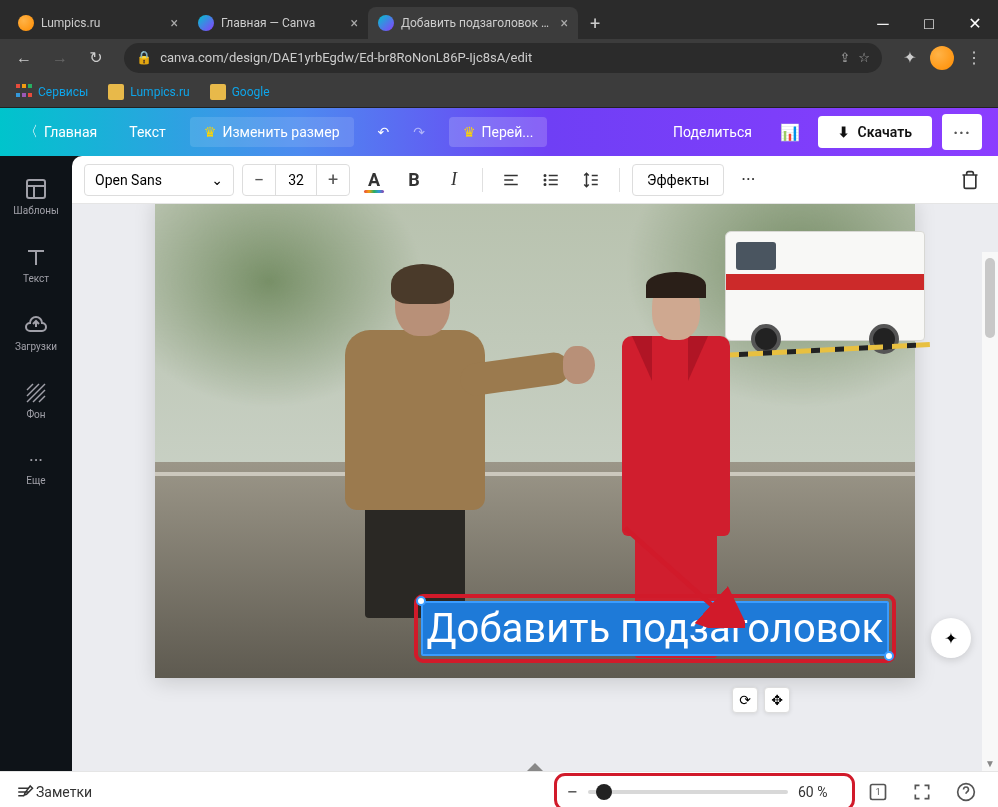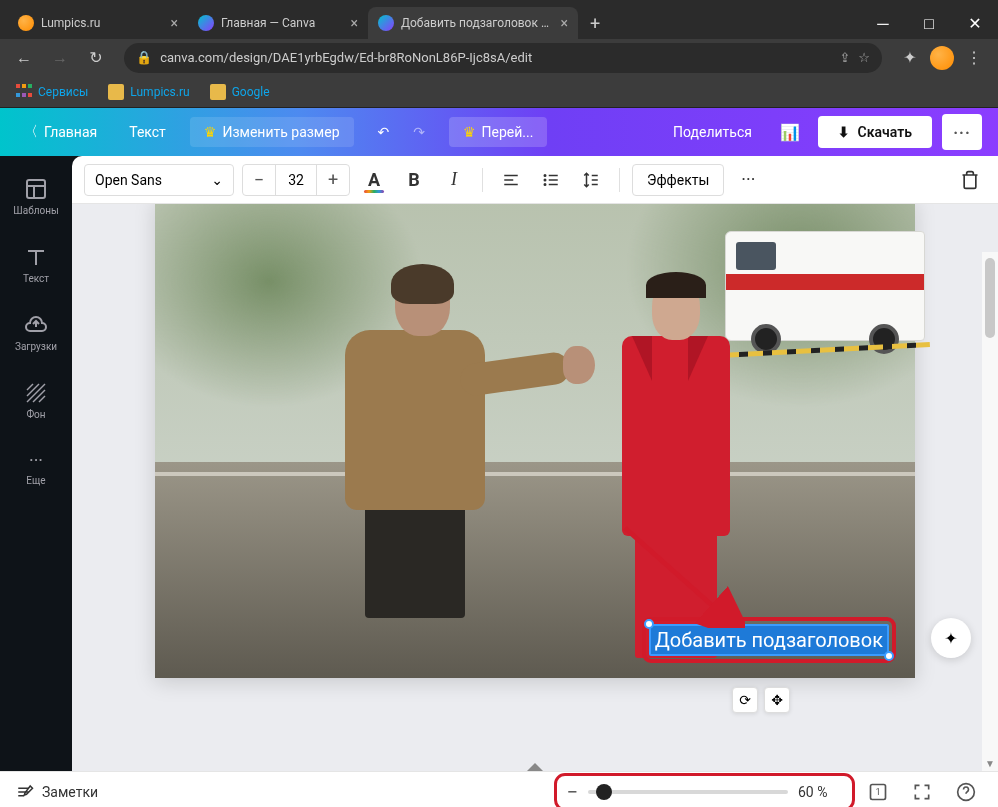--- a/index.html
+++ b/index.html
@@ -86,38 +86,38 @@
 .person-right .lapel-r { position:absolute; top:58px; left:88px; width:0; height:0; border-right:20px solid transparent; border-top:45px solid #b01525; }
 .person-right .legs { position:absolute; top:250px; left:35px; width:82px; height:130px; background:#d01e2e; border-radius:3px; }
 
 .ambulance { position:absolute; top:33px; right:-10px; width:200px; height:110px; background:#f8f8f6; border-radius:6px 4px 4px 6px; border:1px solid #d8d8d4; }
 .ambulance .stripe { position:absolute; top:42px; left:0; right:0; height:16px; background:#cc2a2a; }
 .ambulance .window { position:absolute; top:10px; left:10px; width:40px; height:28px; background:#4a5560; border-radius:3px; }
 .ambulance .wheel { position:absolute; bottom:-14px; width:30px; height:30px; background:#222; border-radius:50%; border:4px solid #555; }
 .ambulance .wheel.w1 { left:25px; } .ambulance .wheel.w2 { right:25px; }
 .tape { position:absolute; top:150px; right:-15px; width:230px; height:5px; background:repeating-linear-gradient(90deg, #e8c040 0 15px, #222 15px 24px); transform:rotate(-3deg); }
 
-.text-element { position: absolute; bottom: 22px; right: 26px; background: #1e7ad8; color: #fff; font-size: 20px; padding: 2px 4px; border: 2px solid #3a9cff; outline: 4px solid #d11a2a; outline-offset: 3px; border-radius:2px; }
+.text-element { position: absolute; bottom: 22px; right: 26px; background: #1e7ad8; color: #fff; font-size: 40px; padding: 2px 4px; border: 2px solid #3a9cff; outline: 4px solid #d11a2a; outline-offset: 3px; border-radius:2px; }
 .text-element .handle { position:absolute; width:10px; height:10px; background:#fff; border:2px solid #3a9cff; border-radius:50%; }
 .text-element .h-tl { top:-7px; left:-7px; } .text-element .h-br { bottom:-7px; right:-7px; }
 
 .floating-btn { position:absolute; bottom:20px; right:-56px; width:40px; height:40px; background:#fff; border-radius:50%; display:flex; align-items:center; justify-content:center; box-shadow:0 2px 8px rgba(0,0,0,0.15); cursor:pointer; }
 .elem-ctrl { position:absolute; bottom:-35px; right:125px; display:flex; gap:6px; }
 .elem-ctrl .ec { width:26px; height:26px; background:#fff; border:1px solid #ddd; border-radius:4px; display:flex; align-items:center; justify-content:center; cursor:pointer; font-size:14px; box-shadow:0 1px 4px rgba(0,0,0,0.1); }
 
 .arrow { position:absolute; top:320px; left:460px; width:130px; height:110px; pointer-events:none; z-index:10; }
 .triangle-up { position:absolute; bottom:0; left:50%; transform:translateX(-50%); width:0; height:0; border-left:8px solid transparent; border-right:8px solid transparent; border-bottom:8px solid #888; cursor:pointer; }
 
 .vscroll { position:absolute; right:0; top:48px; bottom:0; width:16px; background:#f8f8f8; }
 .vscroll-thumb { position:absolute; top:6px; left:3px; right:3px; height:80px; background:#c8c8c8; border-radius:5px; }
 .vscroll-arr { position:absolute; left:0; right:0; height:16px; display:flex; align-items:center; justify-content:center; color:#888; font-size:10px; }
 
 
 .bottom-bar { height: 40px; background: #fff; border-top: 1px solid #e5e5e5; display: flex; align-items: center; padding: 0 16px; gap: 12px; position:relative; }
-.notes-btn { display: flex; align-items: center; gap: 8px; font-size: 14px; color: #333; cursor: pointer; }
+.notes-btn { display: flex; align-items: center; gap: 2px; font-size: 14px; color: #333; cursor: pointer; }
 .zoom-group { margin-left: auto; display: flex; align-items: center; gap: 10px; outline: 3px solid #d11a2a; outline-offset:2px; border-radius:6px; padding: 2px 8px; }
 .zoom-slider { width: 200px; height: 4px; background: #d8d8d8; border-radius: 2px; position: relative; }
 .zoom-thumb { position: absolute; left: 8px; top: -6px; width: 16px; height: 16px; background: #222; border-radius: 50%; }
 .zoom-value { font-size: 14px; color: #333; min-width:44px; }
 .bottom-icon { width: 32px; height: 32px; display: flex; align-items: center; justify-content: center; cursor: pointer; color: #555; }
 </style>
 </head>
 <body>
 
 <div class="browser-top">

